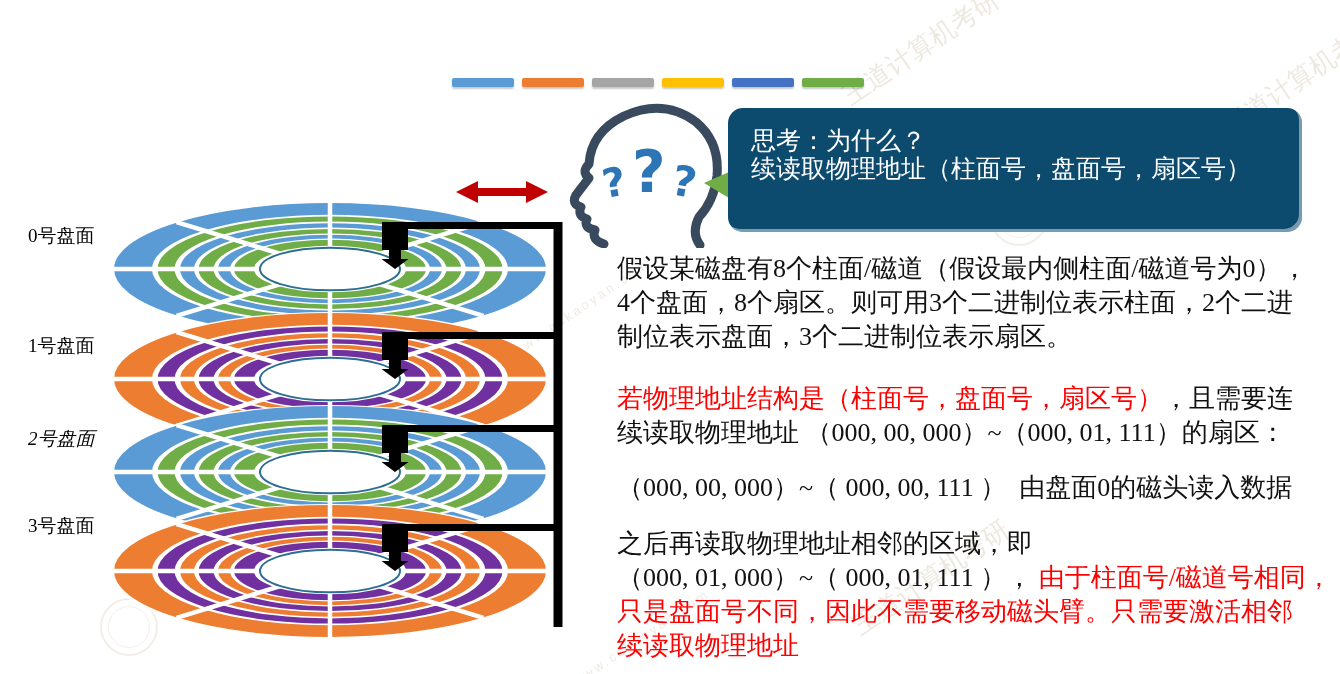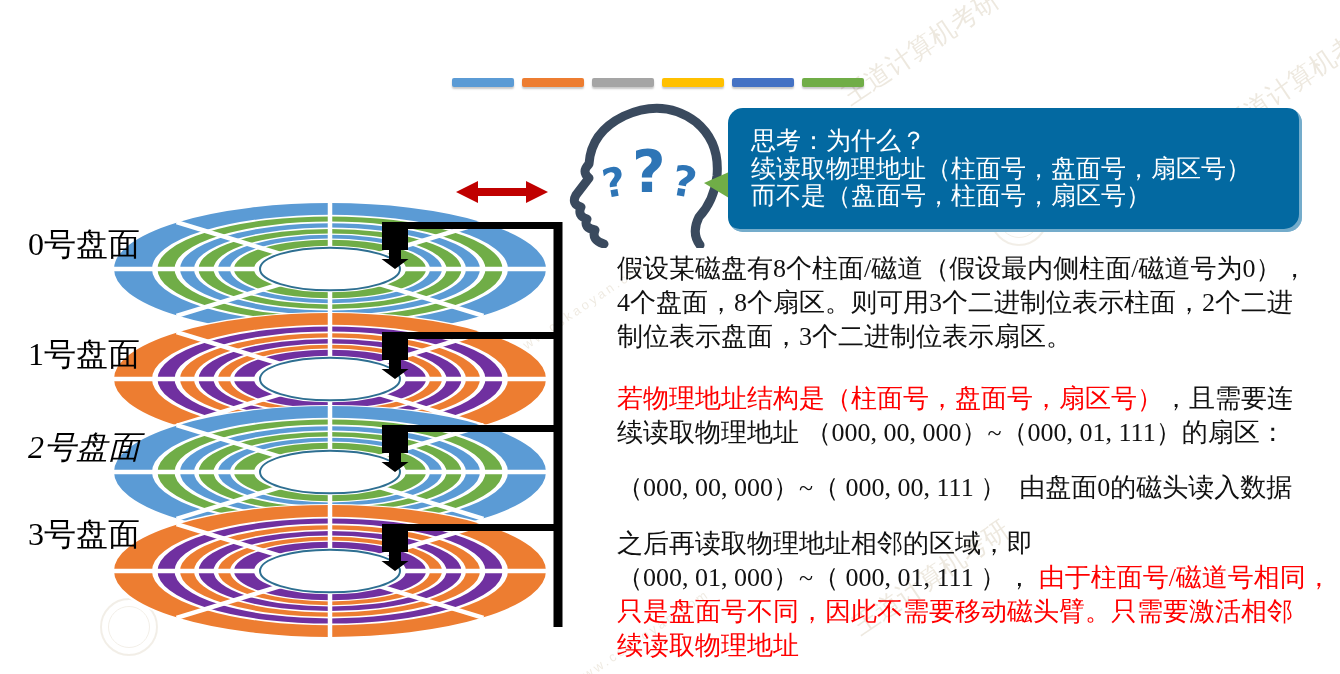--- a/index.html
+++ b/index.html
@@ -3,21 +3,21 @@
 <meta charset="utf-8">
 <style>
   html,body{margin:0;padding:0;background:#ffffff;}
   .stage{position:relative;width:1340px;height:674px;background:#fff;overflow:hidden;
          font-family:"Liberation Serif","DejaVu Serif",serif;}
   .title{position:absolute;left:450px;top:20px;width:420px;text-align:center;
          font-size:40px;font-weight:bold;letter-spacing:1px;}
   .bars{position:absolute;left:452px;top:78px;display:flex;gap:8px;}
   .bars span{display:block;width:62px;height:9px;border-radius:2px;box-shadow:0 2px 2px rgba(0,0,0,.22);}
   .diagram-svg{position:absolute;left:0;top:0;}
-  .plabel{position:absolute;left:28px;font-size:32px;color:#000;white-space:nowrap;}
+  .plabel{position:absolute;left:28px;font-size:19px;color:#000;white-space:nowrap;}
   .bubble{position:absolute;left:728px;top:108px;width:574px;height:124px;border-radius:15px;
           box-sizing:border-box;padding:19px 10px 0 23px;color:#fff;font-size:25px;line-height:27.5px;
           box-shadow:inset -3px -3px 0 0 rgba(255,255,255,.45);}
   .bubble-line{white-space:nowrap;}
   .bubble-tail{position:absolute;left:704px;top:172px;width:0;height:0;
                border-top:11px solid transparent;border-bottom:15px solid transparent;}
   .head-icon{position:absolute;left:568px;top:102px;}
   .body-par{position:absolute;left:617px;width:728px;font-size:26px;line-height:34px;}
   .body-line{white-space:pre;}
   .seg-ink{color:var(--ink,#111);}
@@ -132,24 +132,23 @@
     </div>
 
   <svg class="head-icon" width="162" height="146" viewBox="0 0 162 146">
     <path d="M36 142 Q23 138 27 128 Q15 126 19 117 Q9 114 13 105 Q3 102 8 93 L21 76 Q13 70 21 62 Q23 30 56 14 Q96 -4 128 20 Q152 40 149 74 Q146 99 131 115 Q123 131 132 143" fill="none" stroke="#3A4A5E" stroke-width="9" stroke-linecap="round" stroke-linejoin="round"></path>
     <text x="34" y="94" font-size="40" font-weight="bold" fill="#2E75B6" font-family="DejaVu Sans, sans-serif" transform="rotate(-10 48 78)">?</text>
     <text x="64" y="90" font-size="58" font-weight="bold" fill="#2E75B6" font-family="DejaVu Sans, sans-serif">?</text>
     <text x="104" y="94" font-size="42" font-weight="bold" fill="#2E75B6" font-family="DejaVu Sans, sans-serif" transform="rotate(10 114 80)">?</text>
   </svg>
 
   <div class="bubble-tail" style="border-right: 25px solid rgb(112, 173, 71);"></div>
-  <div class="bubble" style="background: #0369a1; color: rgb(255, 255, 255);">
+  <div class="bubble" style="background: #0c4a6e; color: rgb(255, 255, 255);">
     <div class="bubble-line">思考：为什么？</div>
     <div class="bubble-line">续读取物理地址（柱面号，盘面号，扇区号）</div>
-    <div class="bubble-line">而不是（盘面号，柱面号，扇区号）</div>
   </div>
 
   <div id="body-text">
       <div class="body-par" style="top: 252px;">
         <div class="body-line"><span class="seg-ink">假设某磁盘有8个柱面/磁道（假设最内侧柱面/磁道号为0），</span></div>
         <div class="body-line"><span class="seg-ink">4个盘面，8个扇区。则可用3个二进制位表示柱面，2个二进</span></div>
         <div class="body-line"><span class="seg-ink">制位表示盘面，3个二进制位表示扇区。</span></div>
       </div>
       <div class="body-par" style="top: 382px;">
         <div class="body-line"><span class="seg-red">若物理地址结构是（柱面号，盘面号，扇区号）</span><span class="seg-ink">，且需要连</span></div>

